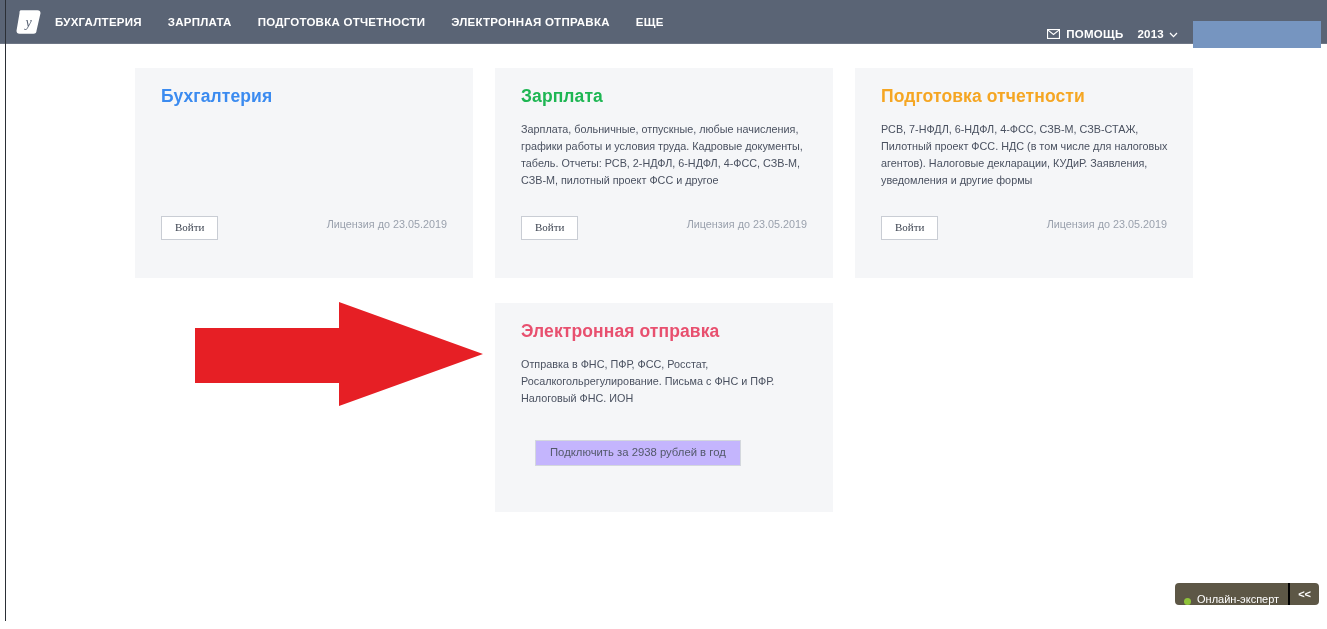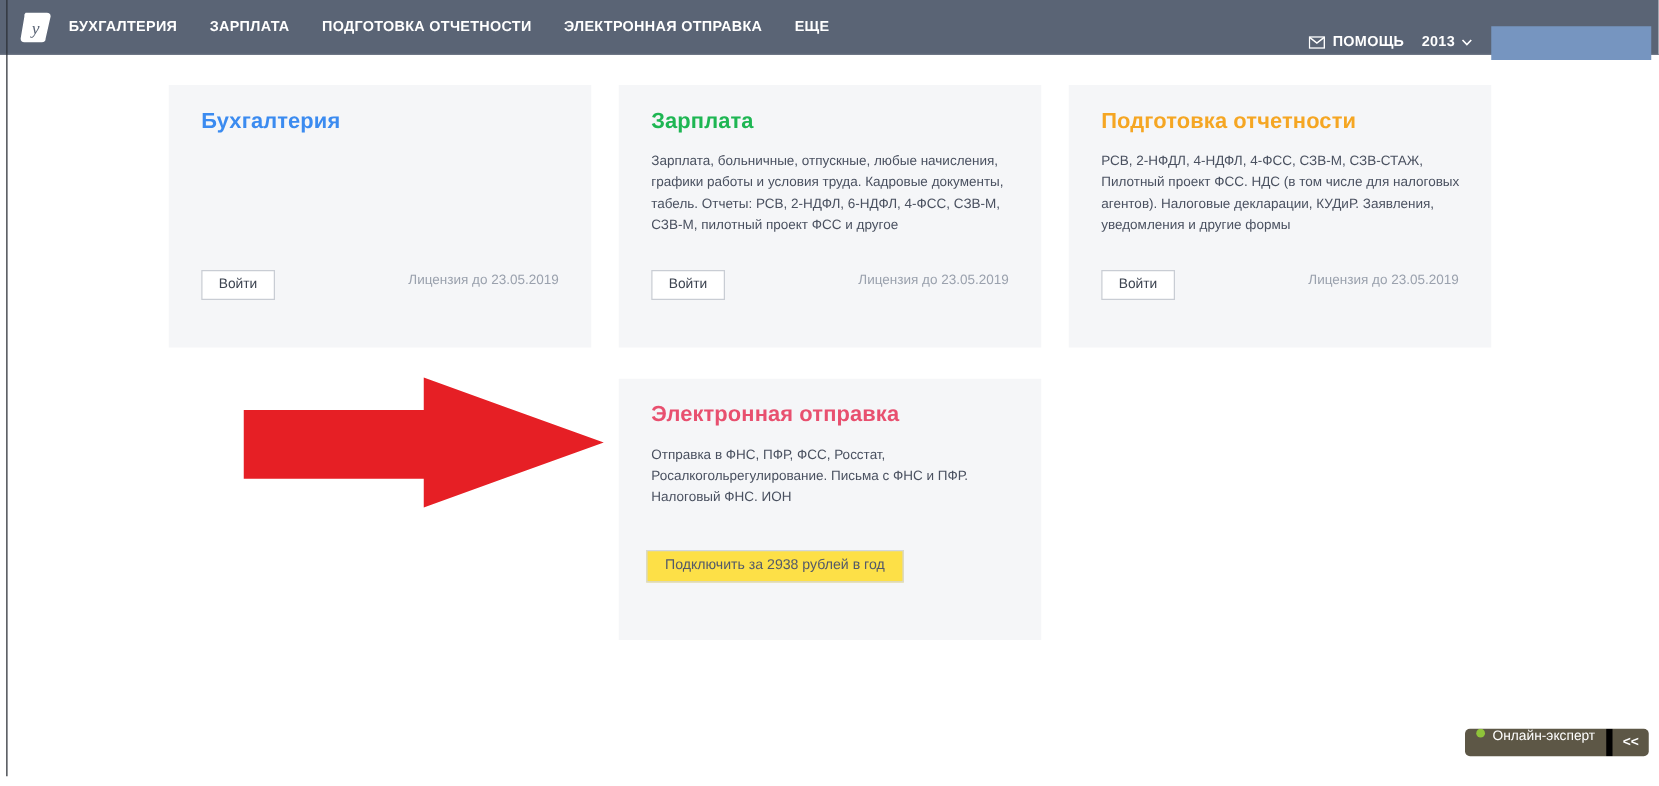--- a/index.html
+++ b/index.html
@@ -137,38 +137,38 @@
     color: #4a5160;
   }
   .card-login-btn {
     position: absolute;
     left: 26px;
     bottom: 38px;
     background: #ffffff;
     border: 1px solid #c9cdd4;
     color: #3d4451;
     font-size: 11px;
-    font-family: Liberation Sans, sans-serif;
+    font-family: Liberation Serif, serif;
     padding: 5px 13px 6px 13px;
     cursor: pointer;
     line-height: 1;
   }
   .card-license {
     position: absolute;
     right: 26px;
     bottom: 48px;
     font-size: 10.8px;
     color: #9aa1ad;
     white-space: nowrap;
   }
   .card-connect-btn {
     position: absolute;
-    left: 22px;
+    left: 40px;
     bottom: 46px;
-    background: #fde047;
+    background: #c4b5fd;
     border: 1px solid #d3d7dd;
     color: #53596a;
     font-size: 11.3px;
     font-family: "Liberation Sans", sans-serif;
     padding: 6px 14px 7px 14px;
     cursor: pointer;
     line-height: 1;
   }
 
   #card-accounting { left: 135px; top: 68px; width: 338px; height: 210px; }
@@ -196,24 +196,24 @@
     display: flex;
     align-items: stretch;
     background: #5d5746;
     border-radius: 4px;
     overflow: hidden;
     z-index: 35;
     cursor: pointer;
   }
   #online-expert-main {
     display: flex;
-    align-items: flex-start;
+    align-items: flex-end;
     gap: 6px;
     padding: 0 9px 0 9px;
-    border-right: 5px solid #000000;
+    border-right: 2px solid #000000;
   }
   #status-dot {
     width: 7px;
     height: 7px;
     border-radius: 50%;
     background: #8fc33a;
     flex: 0 0 auto;
   }
   #online-expert-label {
     color: #ffffff;
@@ -284,21 +284,21 @@
 
 <div class="card" id="card-salary">
   <div class="card-title" style="color:#1eb653">Зарплата</div>
   <div class="card-desc">Зарплата, больничные, отпускные, любые начисления, графики работы и условия труда. Кадровые документы, табель. Отчеты: РСВ, 2-НДФЛ, 6-НДФЛ, 4-ФСС, СЗВ-М, СЗВ-М, пилотный проект ФСС и другое</div>
   <button class="card-login-btn">Войти</button>
   <div class="card-license">Лицензия до 23.05.2019</div>
 </div>
 
 <div class="card" id="card-reporting">
   <div class="card-title" style="color:#f5a623">Подготовка отчетности</div>
-  <div class="card-desc">РСВ, 2-НФДЛ, 4-НДФЛ, 4-ФСС, СЗВ-М, СЗВ-СТАЖ, Пилотный проект ФСС. НДС (в том числе для налоговых агентов). Налоговые декларации, КУДиР. Заявления, уведомления и другие формы</div>
+  <div class="card-desc">РСВ, 7-НФДЛ, 6-НДФЛ, 4-ФСС, СЗВ-М, СЗВ-СТАЖ, Пилотный проект ФСС. НДС (в том числе для налоговых агентов). Налоговые декларации, КУДиР. Заявления, уведомления и другие формы</div>
   <button class="card-login-btn">Войти</button>
   <div class="card-license">Лицензия до 23.05.2019</div>
 </div>
 
 <div class="card" id="card-esend">
   <div class="card-title" style="color:#e8506f">Электронная отправка</div>
   <div class="card-desc">Отправка в ФНС, ПФР, ФСС, Росстат, Росалкогольрегулирование. Письма с ФНС и ПФР. Налоговый ФНС. ИОН</div>
   <button class="card-connect-btn">Подключить за 2938 рублей в год</button>
 </div>
 

